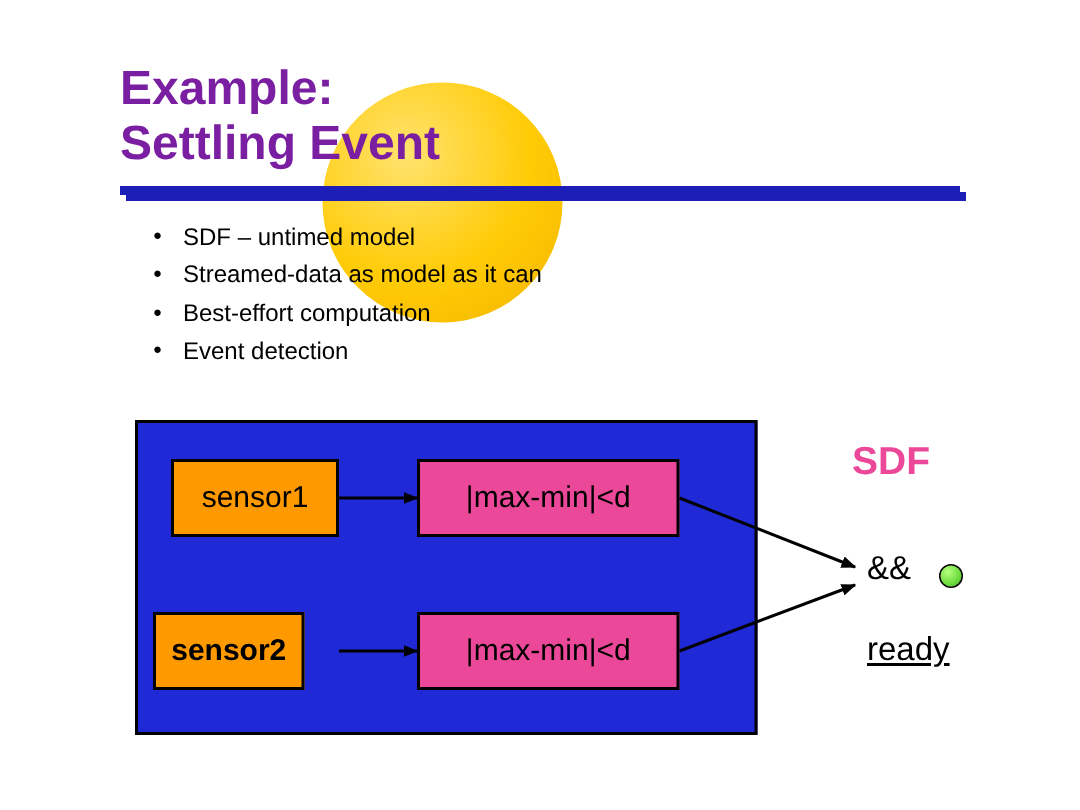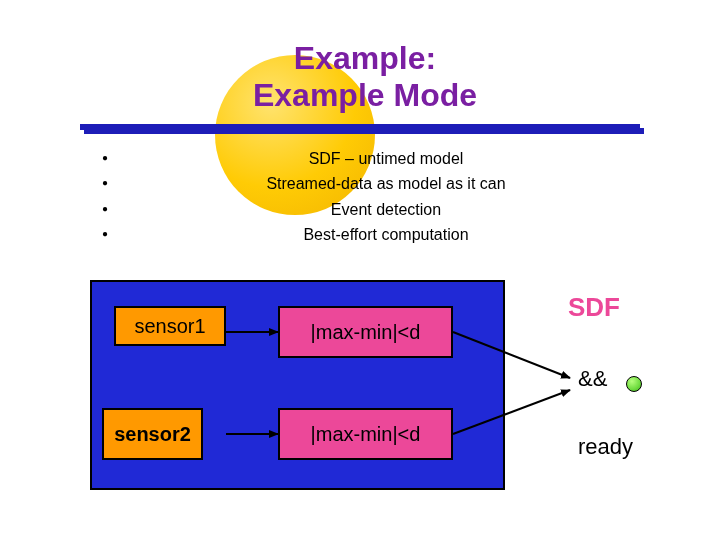--- a/index.html
+++ b/index.html
@@ -8,21 +8,20 @@
     height: 540px;
     background: #fff;
     font-family: Arial, Helvetica, sans-serif;
     position: relative;
     overflow: hidden;
   }
   .slide {
     position: absolute;
     inset: 0;
     padding: 40px 70px 40px 80px;
-    text-align: center;
   }
   .title {
     font-size: 32px;
     font-weight: bold;
     color: #7a1fa2;
     line-height: 1.15;
     margin-bottom: 10px;
   }
   .title-line1, .title-line2 { display: block; }
   .underline-wrap {
@@ -91,21 +90,21 @@
     position: absolute;
     border: 2px solid #000;
     background: #ec4899;
     display: flex;
     align-items: center;
     justify-content: center;
     font-size: 20px;
     color: #000;
   }
   .box.orange { background: #ff9900; }
-  .sensor1 { left: 24px; top: 26px;  width: 112px; height: 40px; }
+  .sensor1 { left: 24px; top: 26px;  width: 112px; height: 52px; }
   .sensor2 { left: 12px; top: 128px; width: 101px; height: 52px; font-weight: bold; }
   .cond1   { left: 188px; top: 26px;  width: 175px; height: 52px; }
   .cond2   { left: 188px; top: 128px; width: 175px; height: 52px; }
   .label-sdf {
     position: absolute;
     left: 478px;
     top: 12px;
     color: #ec4899;
     font-size: 26px;
     font-weight: bold;
@@ -113,23 +112,24 @@
   .label-and {
     position: absolute;
     left: 488px;
     top: 86px;
     color: #000;
     font-size: 22px;
   }
   .label-ready {
     position: absolute;
     left: 488px;
-    top: 154px;
+    top: 140px;
     color: #000;
     font-size: 22px;
+    text-decoration: underline;
   }
   .ball {
     position: absolute;
     left: 536px;
     top: 96px;
     width: 16px;
     height: 16px;
     border-radius: 50%;
     border: 1px solid #000;
     background: radial-gradient(circle at 35% 30%, #b6ff7d 0%, #6fdc3f 60%, #3fa820 100%);
@@ -143,33 +143,33 @@
 </style>
 </head>
 <body>
 
 <div class="slide">
 
   <div class="accent-circle"></div>
 
   <h1 class="title">
     <span class="title-line1">Example:</span>
-    <span class="title-line2">Example Mode</span>
+    <span class="title-line2">Settling Event</span>
   </h1>
 
   <div class="underline-wrap">
     <div class="underline-shadow"></div>
     <div class="underline"></div>
   </div>
 
   <ul class="bullets">
     <li>SDF – untimed model</li>
     <li>Streamed-data as model as it can</li>
+    <li>Best-effort computation</li>
     <li>Event detection</li>
-    <li>Best-effort computation</li>
   </ul>
 
   <div class="diagram-area">
     <div class="blue-panel"></div>
 
     <div class="box orange sensor1">
       <span>sensor1</span>
     </div>
     <div class="box orange sensor2">
       <span>sensor2</span>

